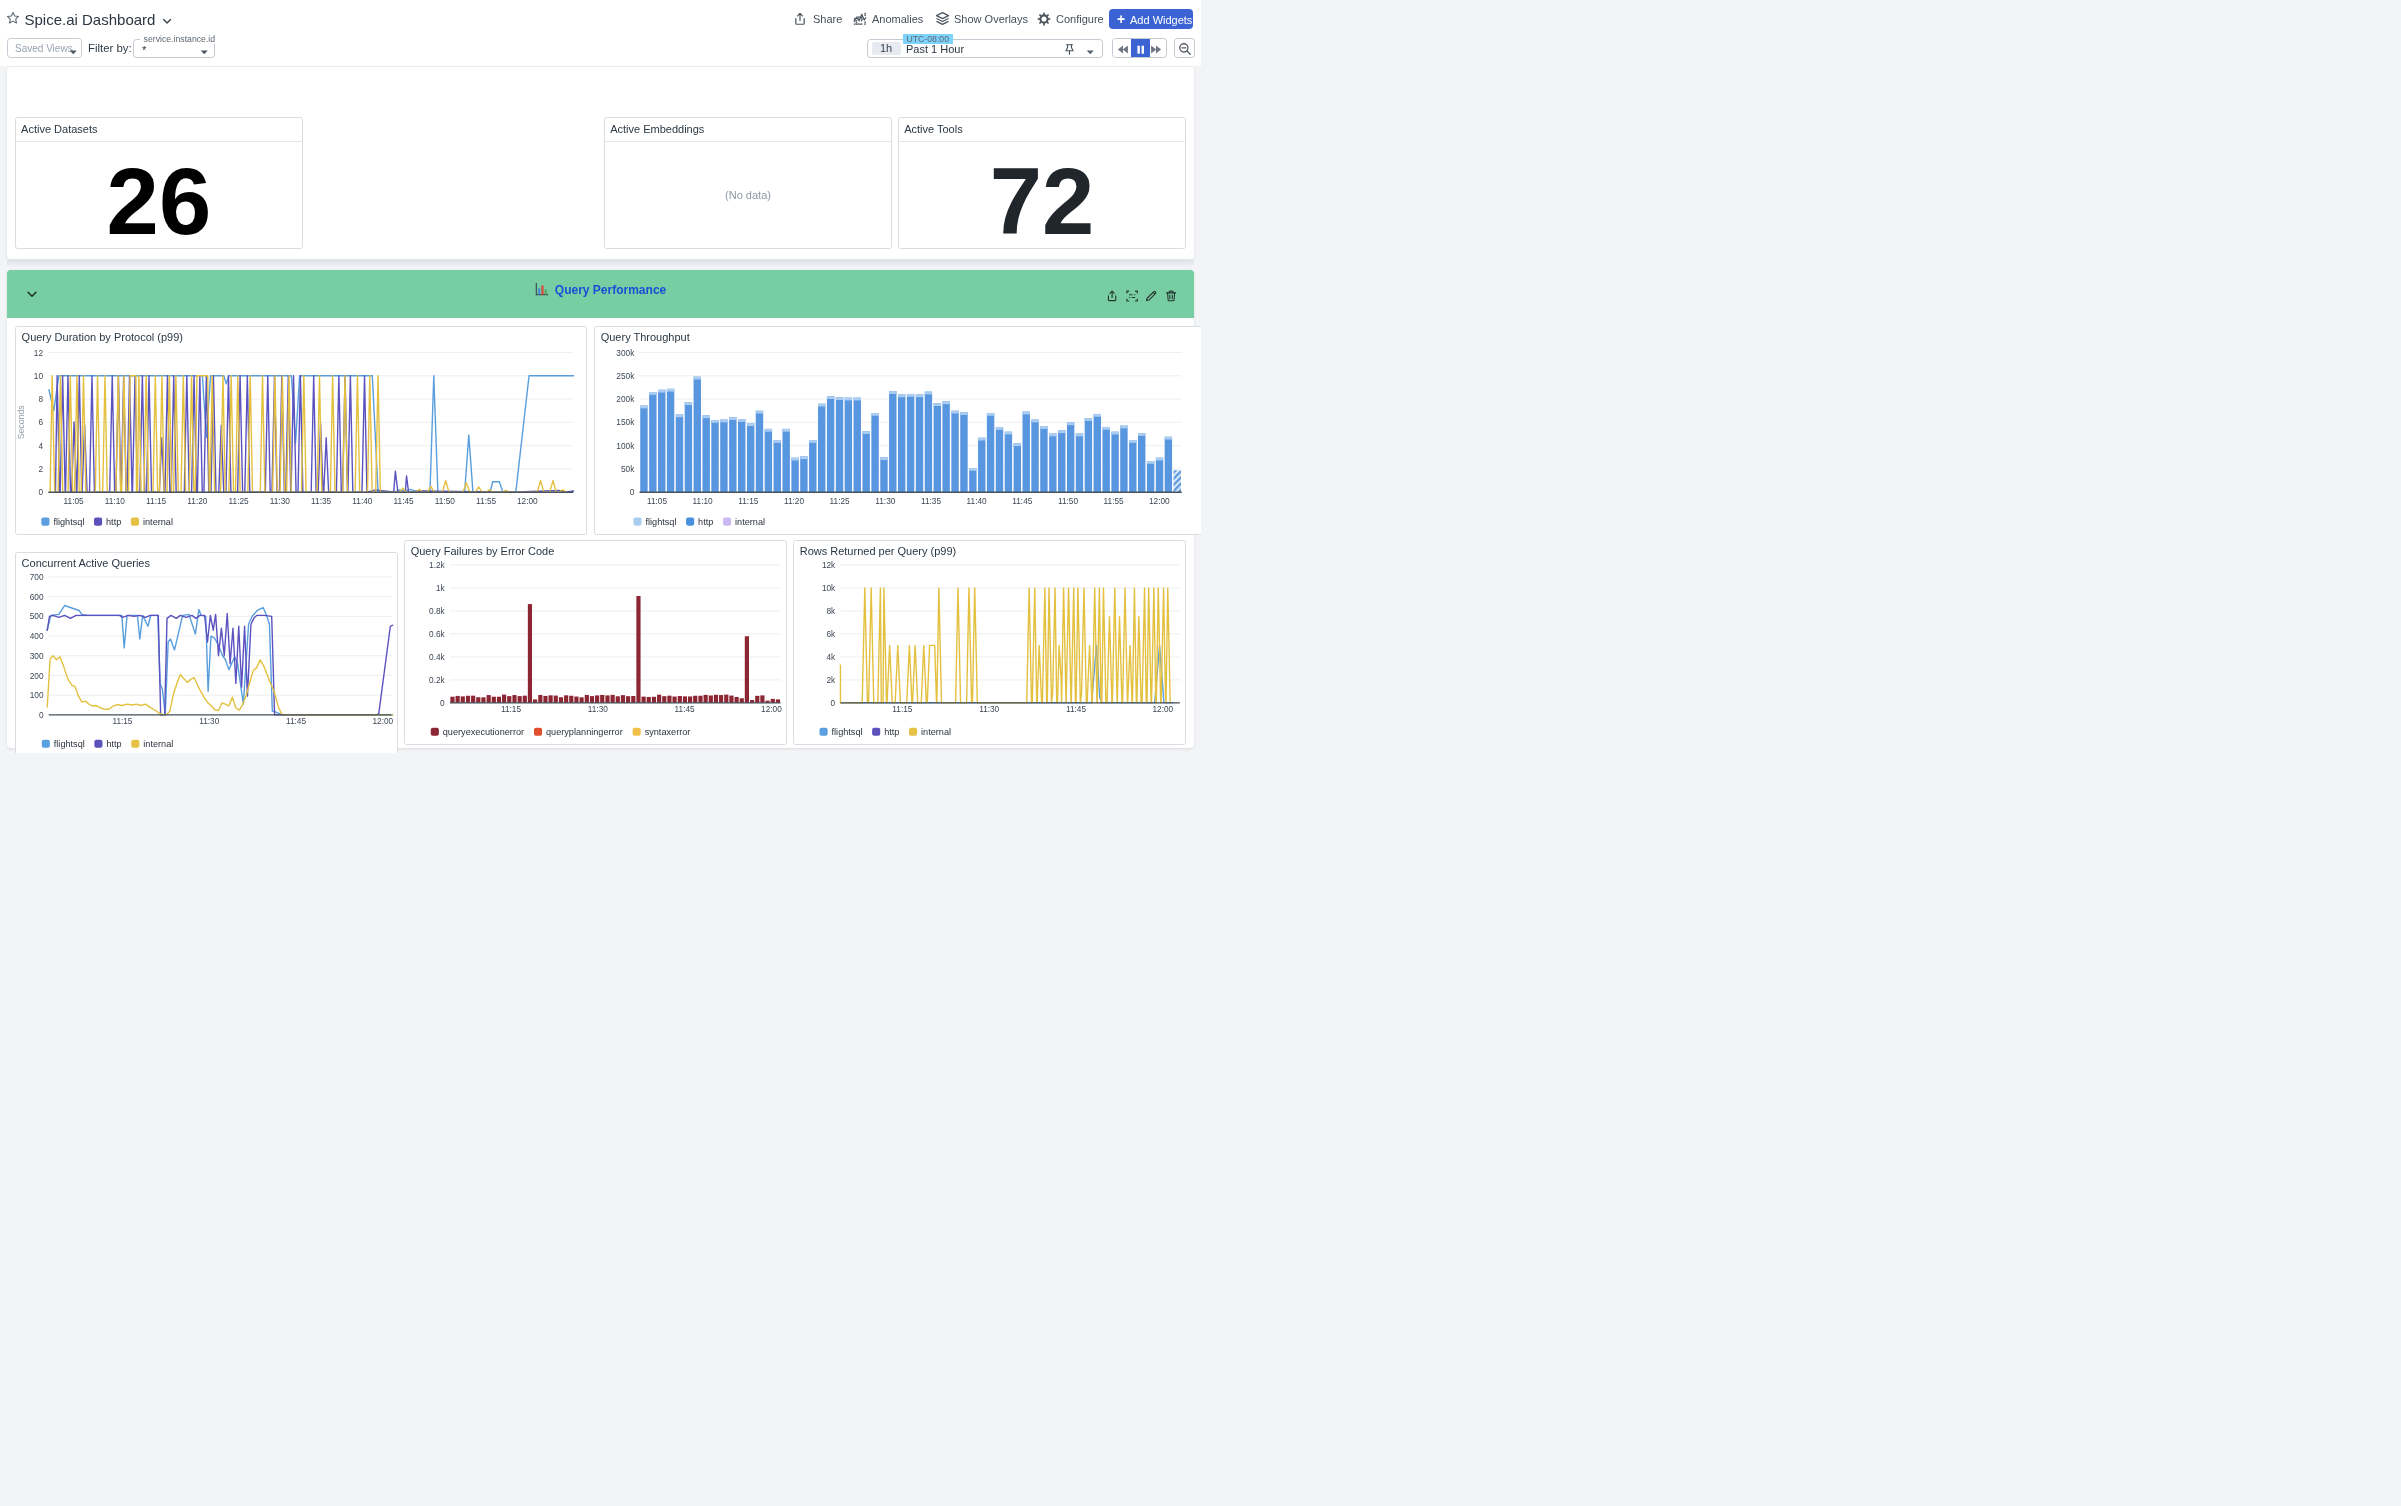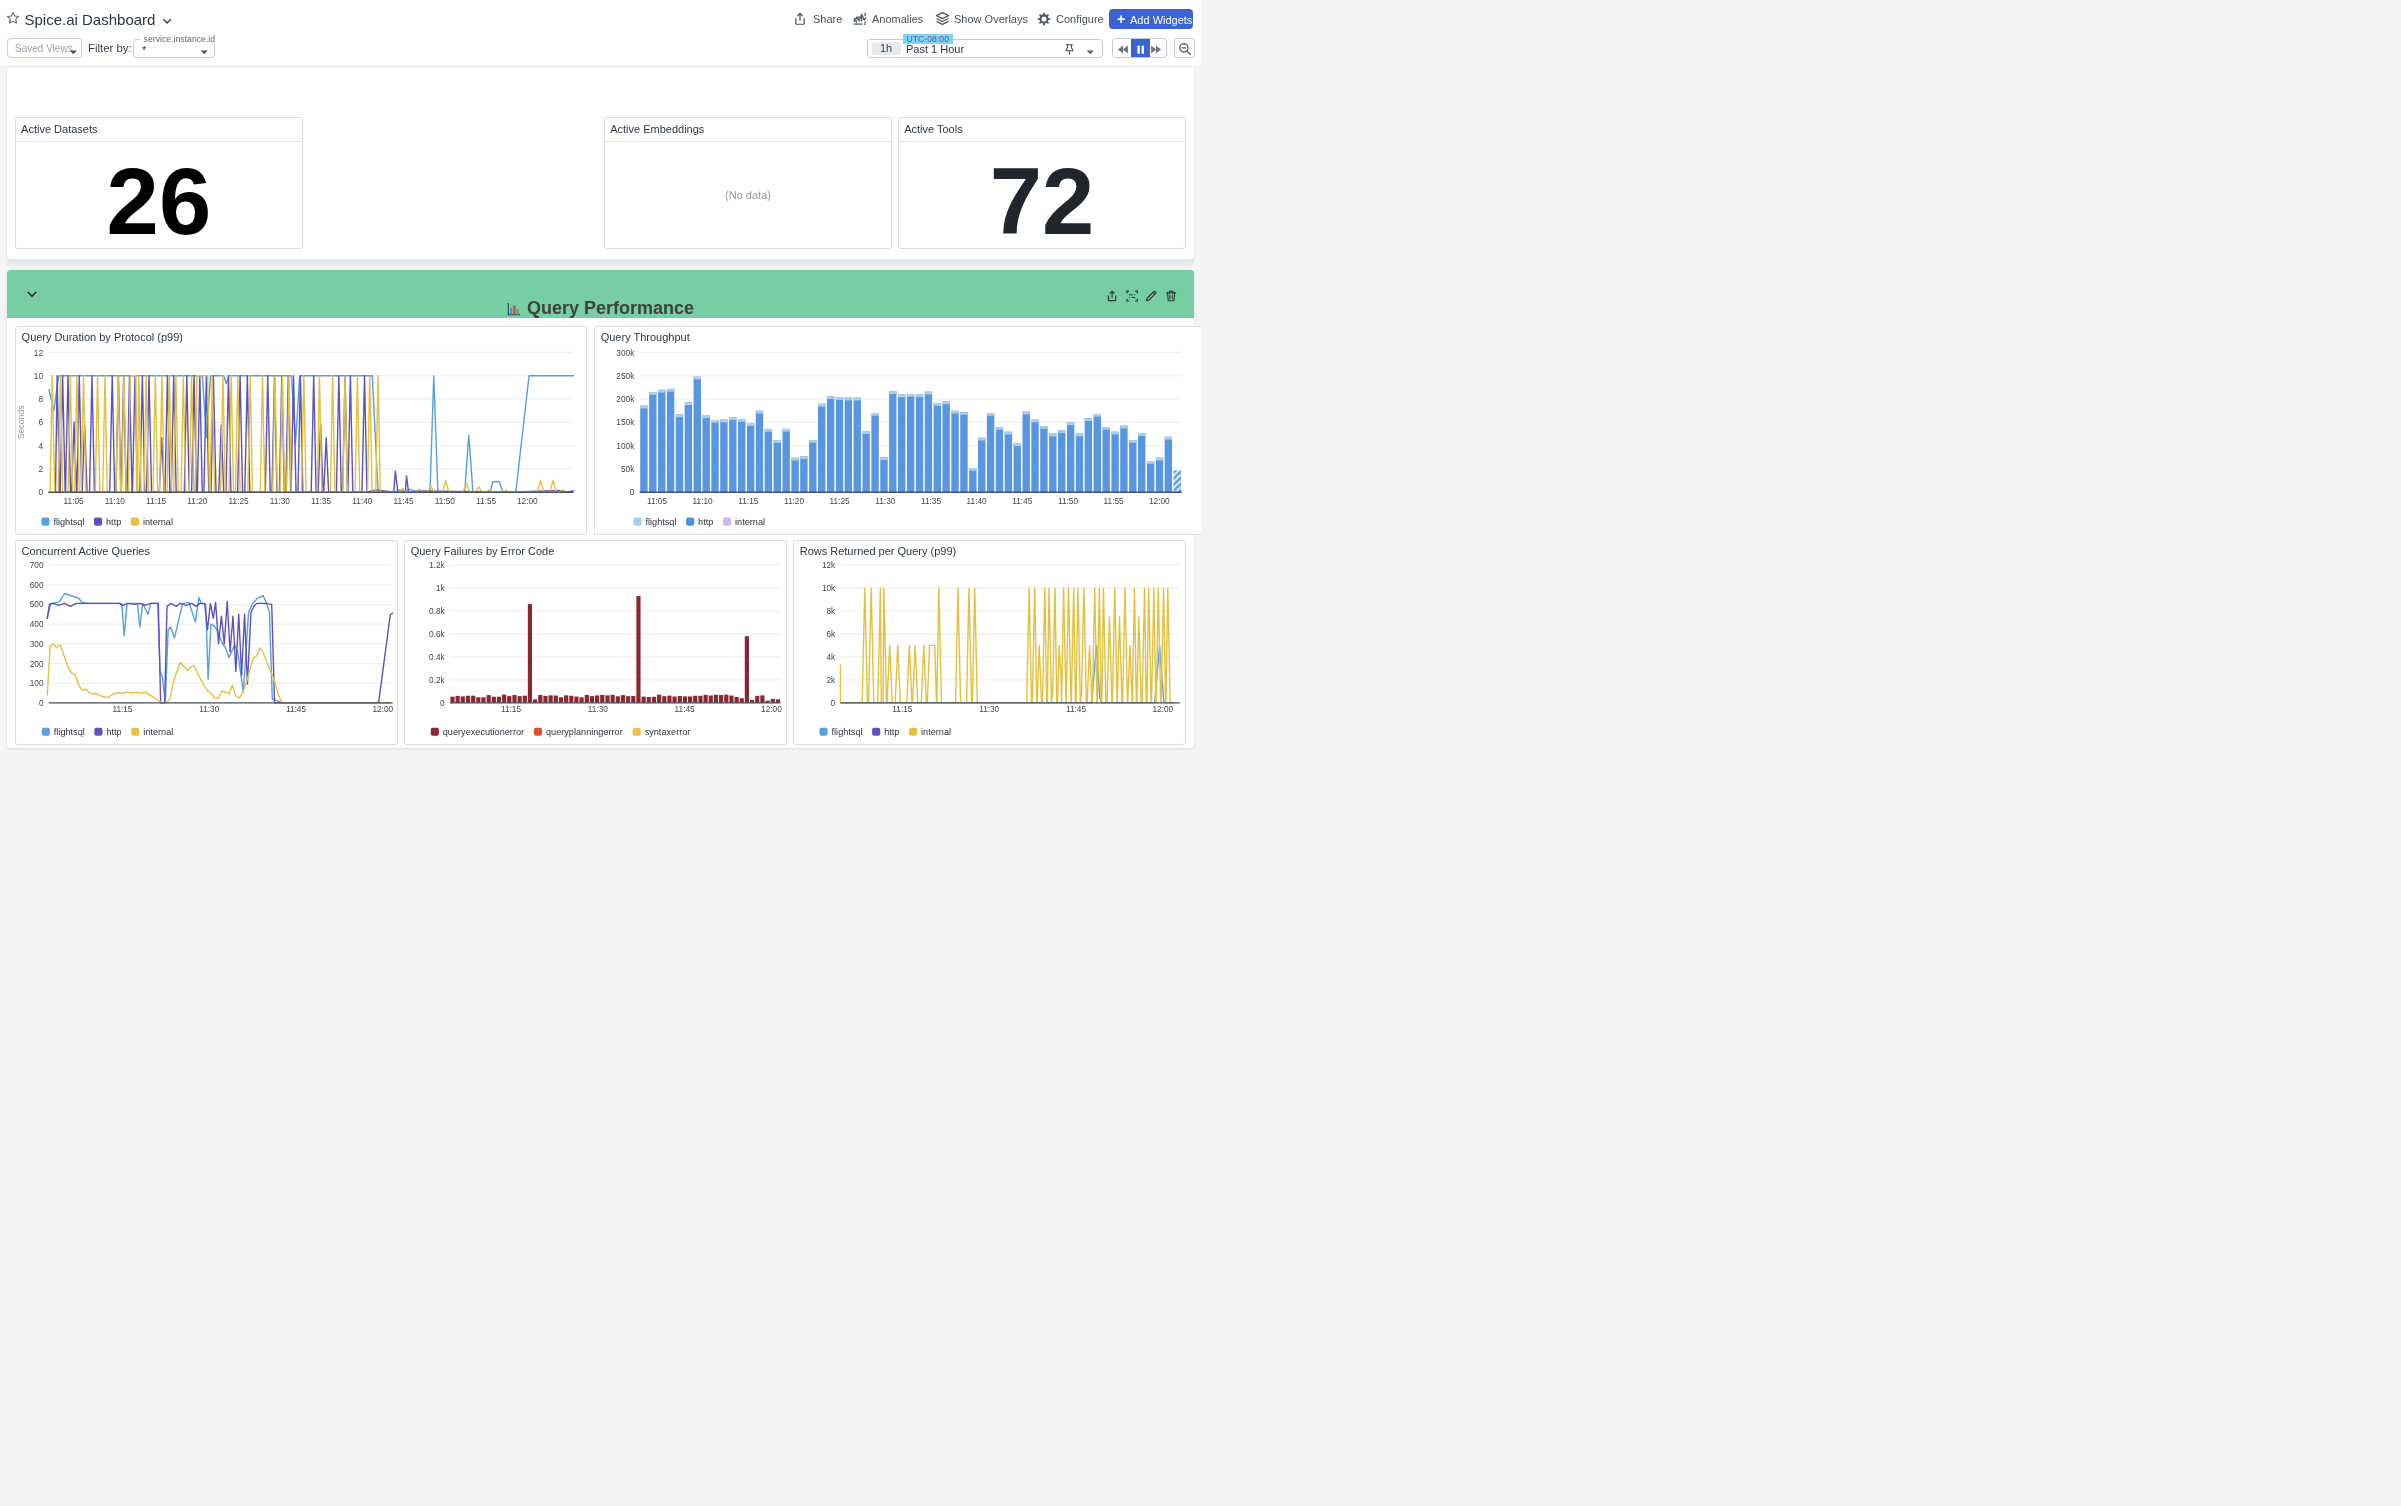--- a/index.html
+++ b/index.html
@@ -145,21 +145,21 @@
     </div>
   </div>
 
   <div class="abs" style="left:7px;top:260px;width:1187px;height:10.5px;background:linear-gradient(#dfe2e7,#fbfcfd);"></div>
 
   <div class="panel" style="top:270px;height:478px;">
     <div style="position:absolute;left:0;top:0;width:100%;height:48px;background:#77cea2;border-radius:3.5px 3.5px 0 0;">
       <span style="position:absolute;left:17.5px;top:16.6px;"><svg width="14" height="14" viewBox="0 0 16 16" fill="none" stroke="#233029" stroke-width="1.8" stroke-linecap="round" stroke-linejoin="round">
             <path d="M3.5 6l4.5 4.5L12.5 6"></path>
           </svg></span>
-      <div style="position:absolute;width:100%;top:28px;text-align:center;color:#404040;font-size:18px;font-weight:bold;">
+      <div style="position:absolute;width:100%;top:10px;text-align:center;color:#1d4ed8;font-size:12px;font-weight:bold;">
         <span style="position:relative;top:2.2px;display:inline-block;margin-right:6.1px;"><svg width="14" height="14" viewBox="0 0 16 16">
               <path d="M1.5 1v13.5H15" stroke="#3c464f" stroke-width="1.3" fill="none"></path>
               <rect x="3.4" y="7" width="2.6" height="7.5" fill="#4a8fd3"></rect>
               <rect x="7.2" y="4" width="2.6" height="10.5" fill="#d9483b"></rect>
               <rect x="11" y="8.6" width="2.6" height="5.9" fill="#57a662"></rect>
             </svg></span>Query Performance</div>
       <span style="position:absolute;left:1099px;top:19px;"><svg width="12.2" height="12.2" viewBox="0 0 16 16" fill="none" stroke="#273730" stroke-width="1.5" stroke-linecap="round" stroke-linejoin="round">
             <path d="M3.2 7.5v5.6a0.9 0.9 0 0 0 .9.9h7.8a0.9 0.9 0 0 0 .9-.9V7.5"></path>
             <path d="M8 1.7v8"></path>
             <path d="M5.2 4.4L8 1.6l2.8 2.8"></path>
@@ -379,21 +379,21 @@
             <rect x="662.6" y="163.9" width="8.5" height="25.1" fill="url(#hatch)"></rect>
             <line x1="51" y1="189" x2="672" y2="189" stroke="#47525e" stroke-width="1.6"></line>
             <rect x="44.0" y="218" width="9.3" height="9.3" rx="2.3" fill="#a9cdf0"></rect>
             <text x="57.8" y="226.1" font-size="10.5" fill="#2b333c">flightsql</text>
             <rect x="104.3" y="218" width="9.3" height="9.3" rx="2.3" fill="#4a90df"></rect>
             <text x="118.1" y="226.1" font-size="10.5" fill="#2b333c">http</text>
             <rect x="146.6" y="218" width="9.3" height="9.3" rx="2.3" fill="#cbb8f0"></rect>
             <text x="160.4" y="226.1" font-size="10.5" fill="#2b333c">internal</text>
           </svg></div>
     </div>
-    <div class="card" style="left:7.9px;top:270px;width:383px;height:205px;">
+    <div class="card" style="left:7.9px;top:282px;width:383px;height:205px;">
       <div class="ctitle">Concurrent Active Queries</div>
       <div style="position:absolute;left:0;top:0;"><svg width="383" height="205" viewBox="0 0 438 235">
             <line x1="37" y1="185.6" x2="430" y2="185.6" stroke="#e9ebee" stroke-width="1"></line>
             <line x1="37" y1="163.0" x2="430" y2="163.0" stroke="#e9ebee" stroke-width="1"></line>
             <line x1="37" y1="140.4" x2="430" y2="140.4" stroke="#e9ebee" stroke-width="1"></line>
             <line x1="37" y1="117.8" x2="430" y2="117.8" stroke="#e9ebee" stroke-width="1"></line>
             <line x1="37" y1="95.3" x2="430" y2="95.3" stroke="#e9ebee" stroke-width="1"></line>
             <line x1="37" y1="72.7" x2="430" y2="72.7" stroke="#e9ebee" stroke-width="1"></line>
             <line x1="37" y1="50.1" x2="430" y2="50.1" stroke="#e9ebee" stroke-width="1"></line>
             <line x1="37" y1="27.5" x2="430" y2="27.5" stroke="#e9ebee" stroke-width="1"></line>

